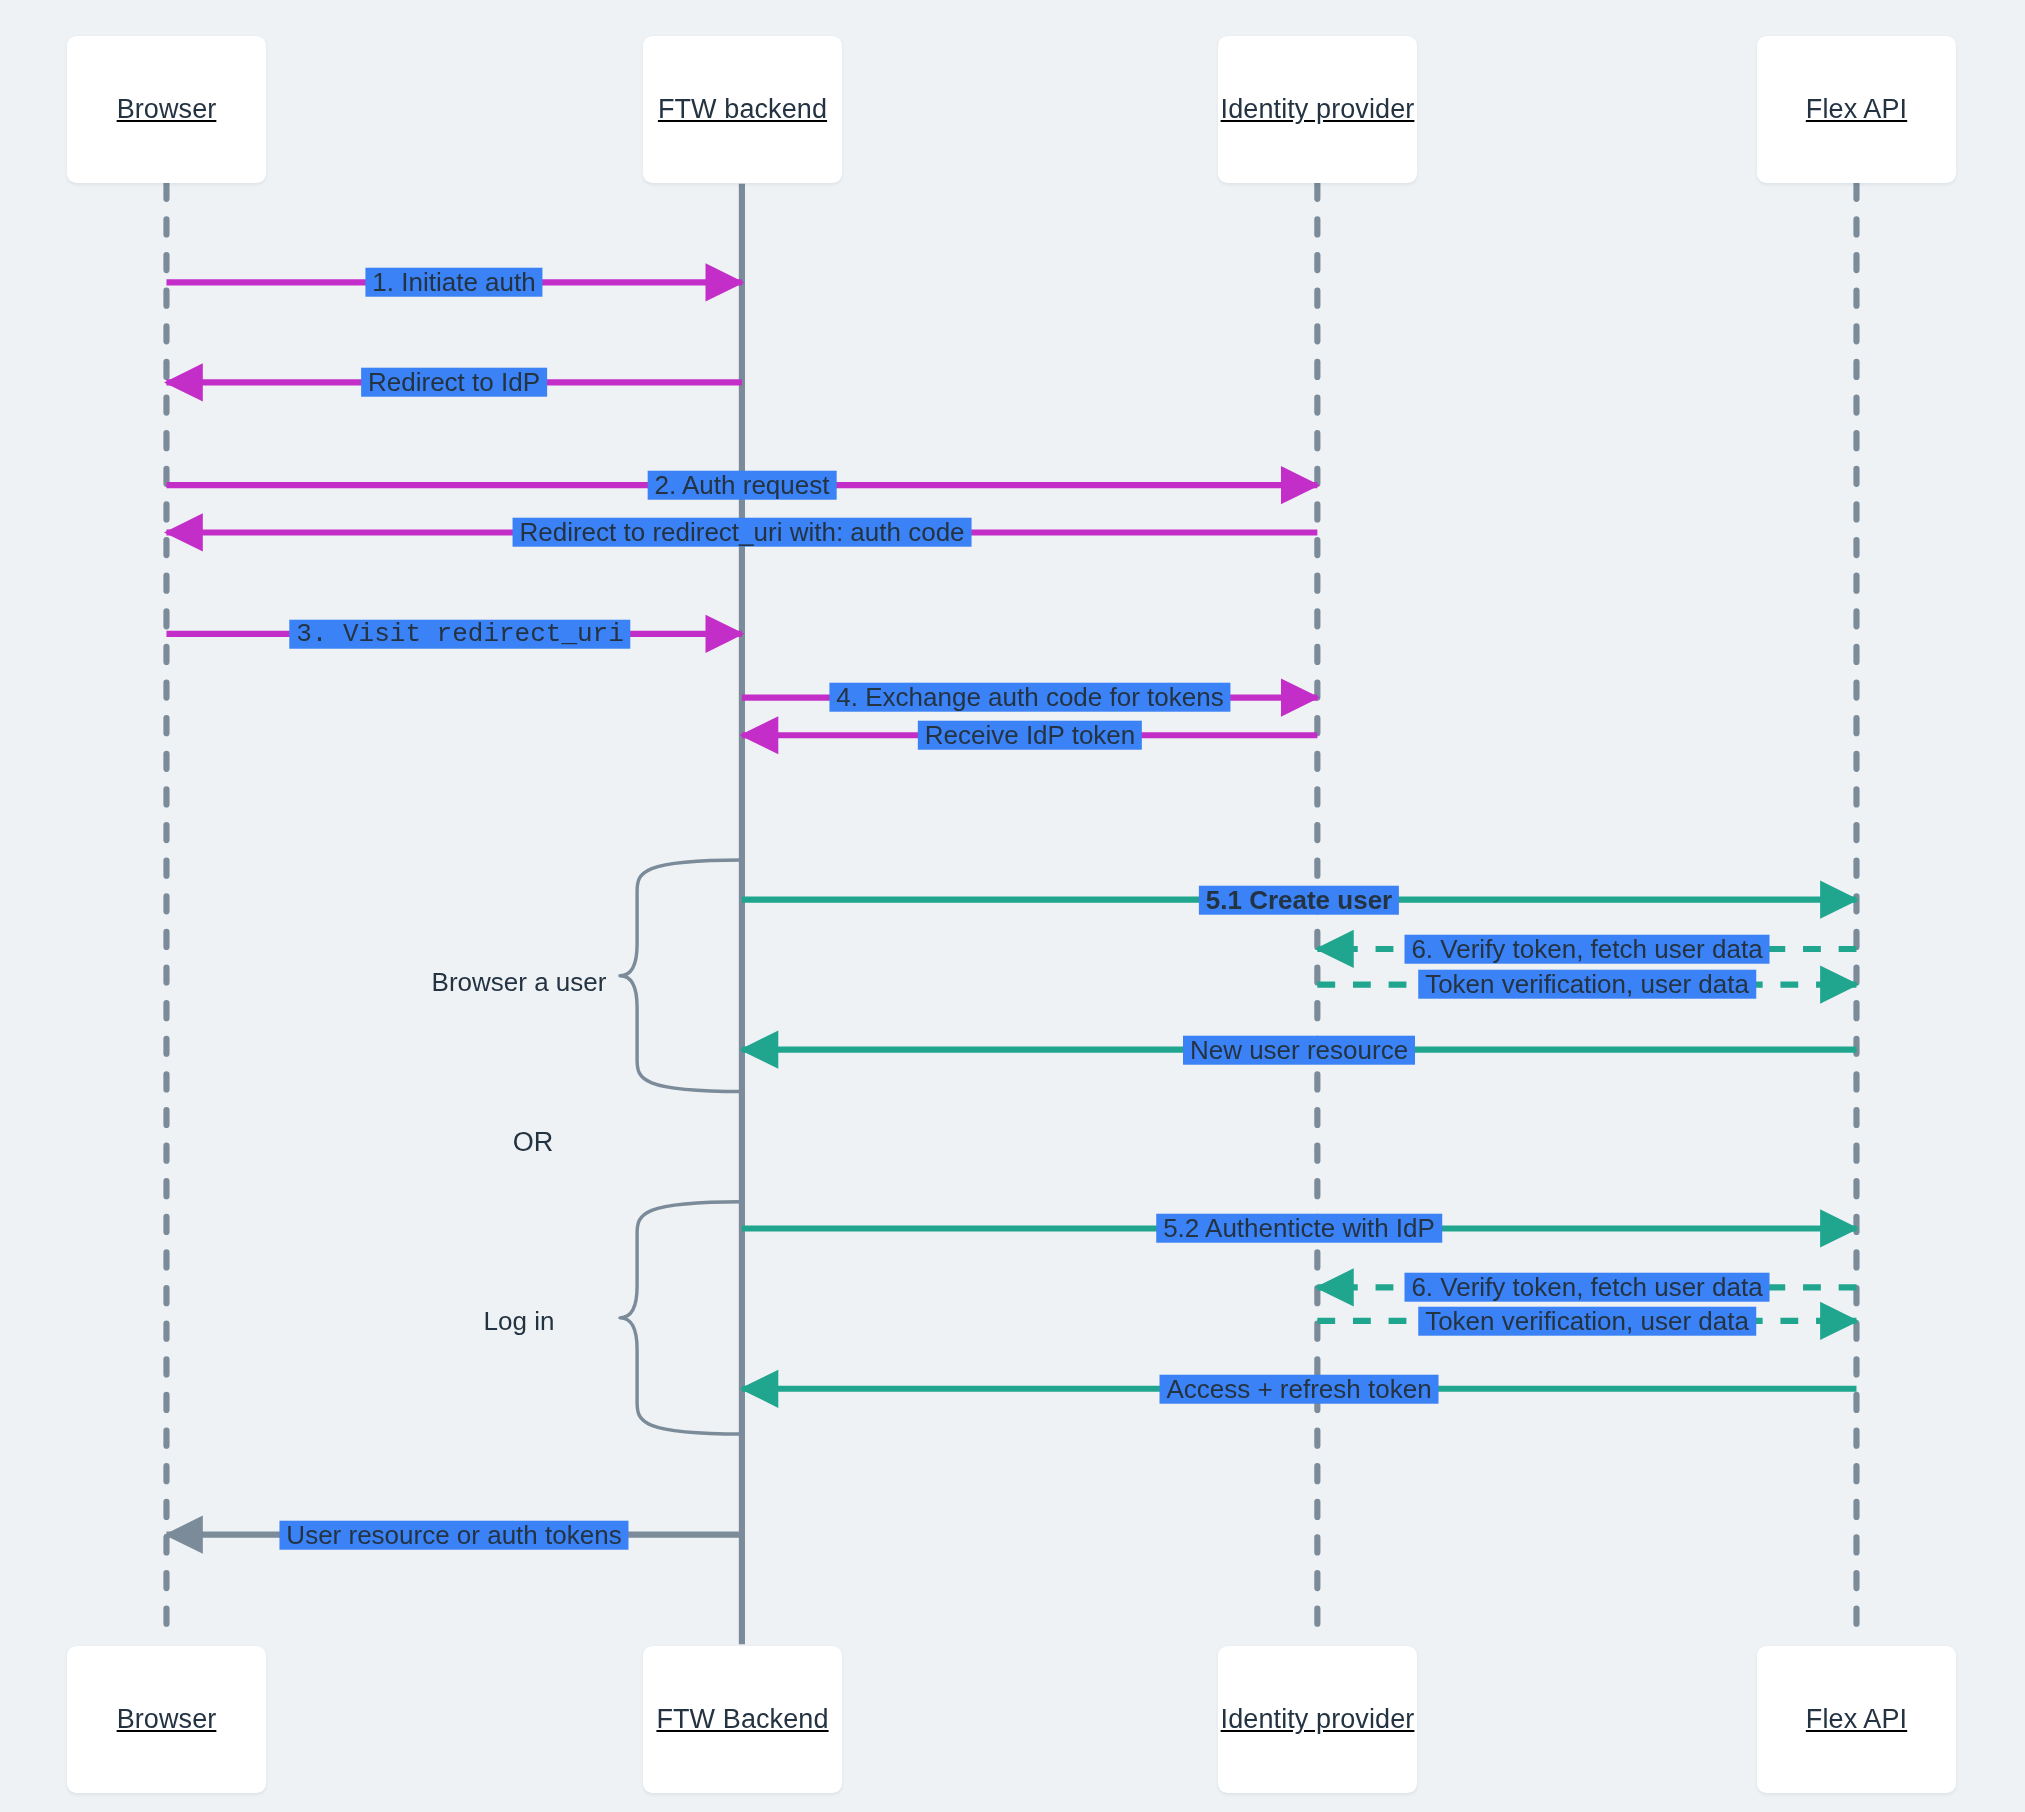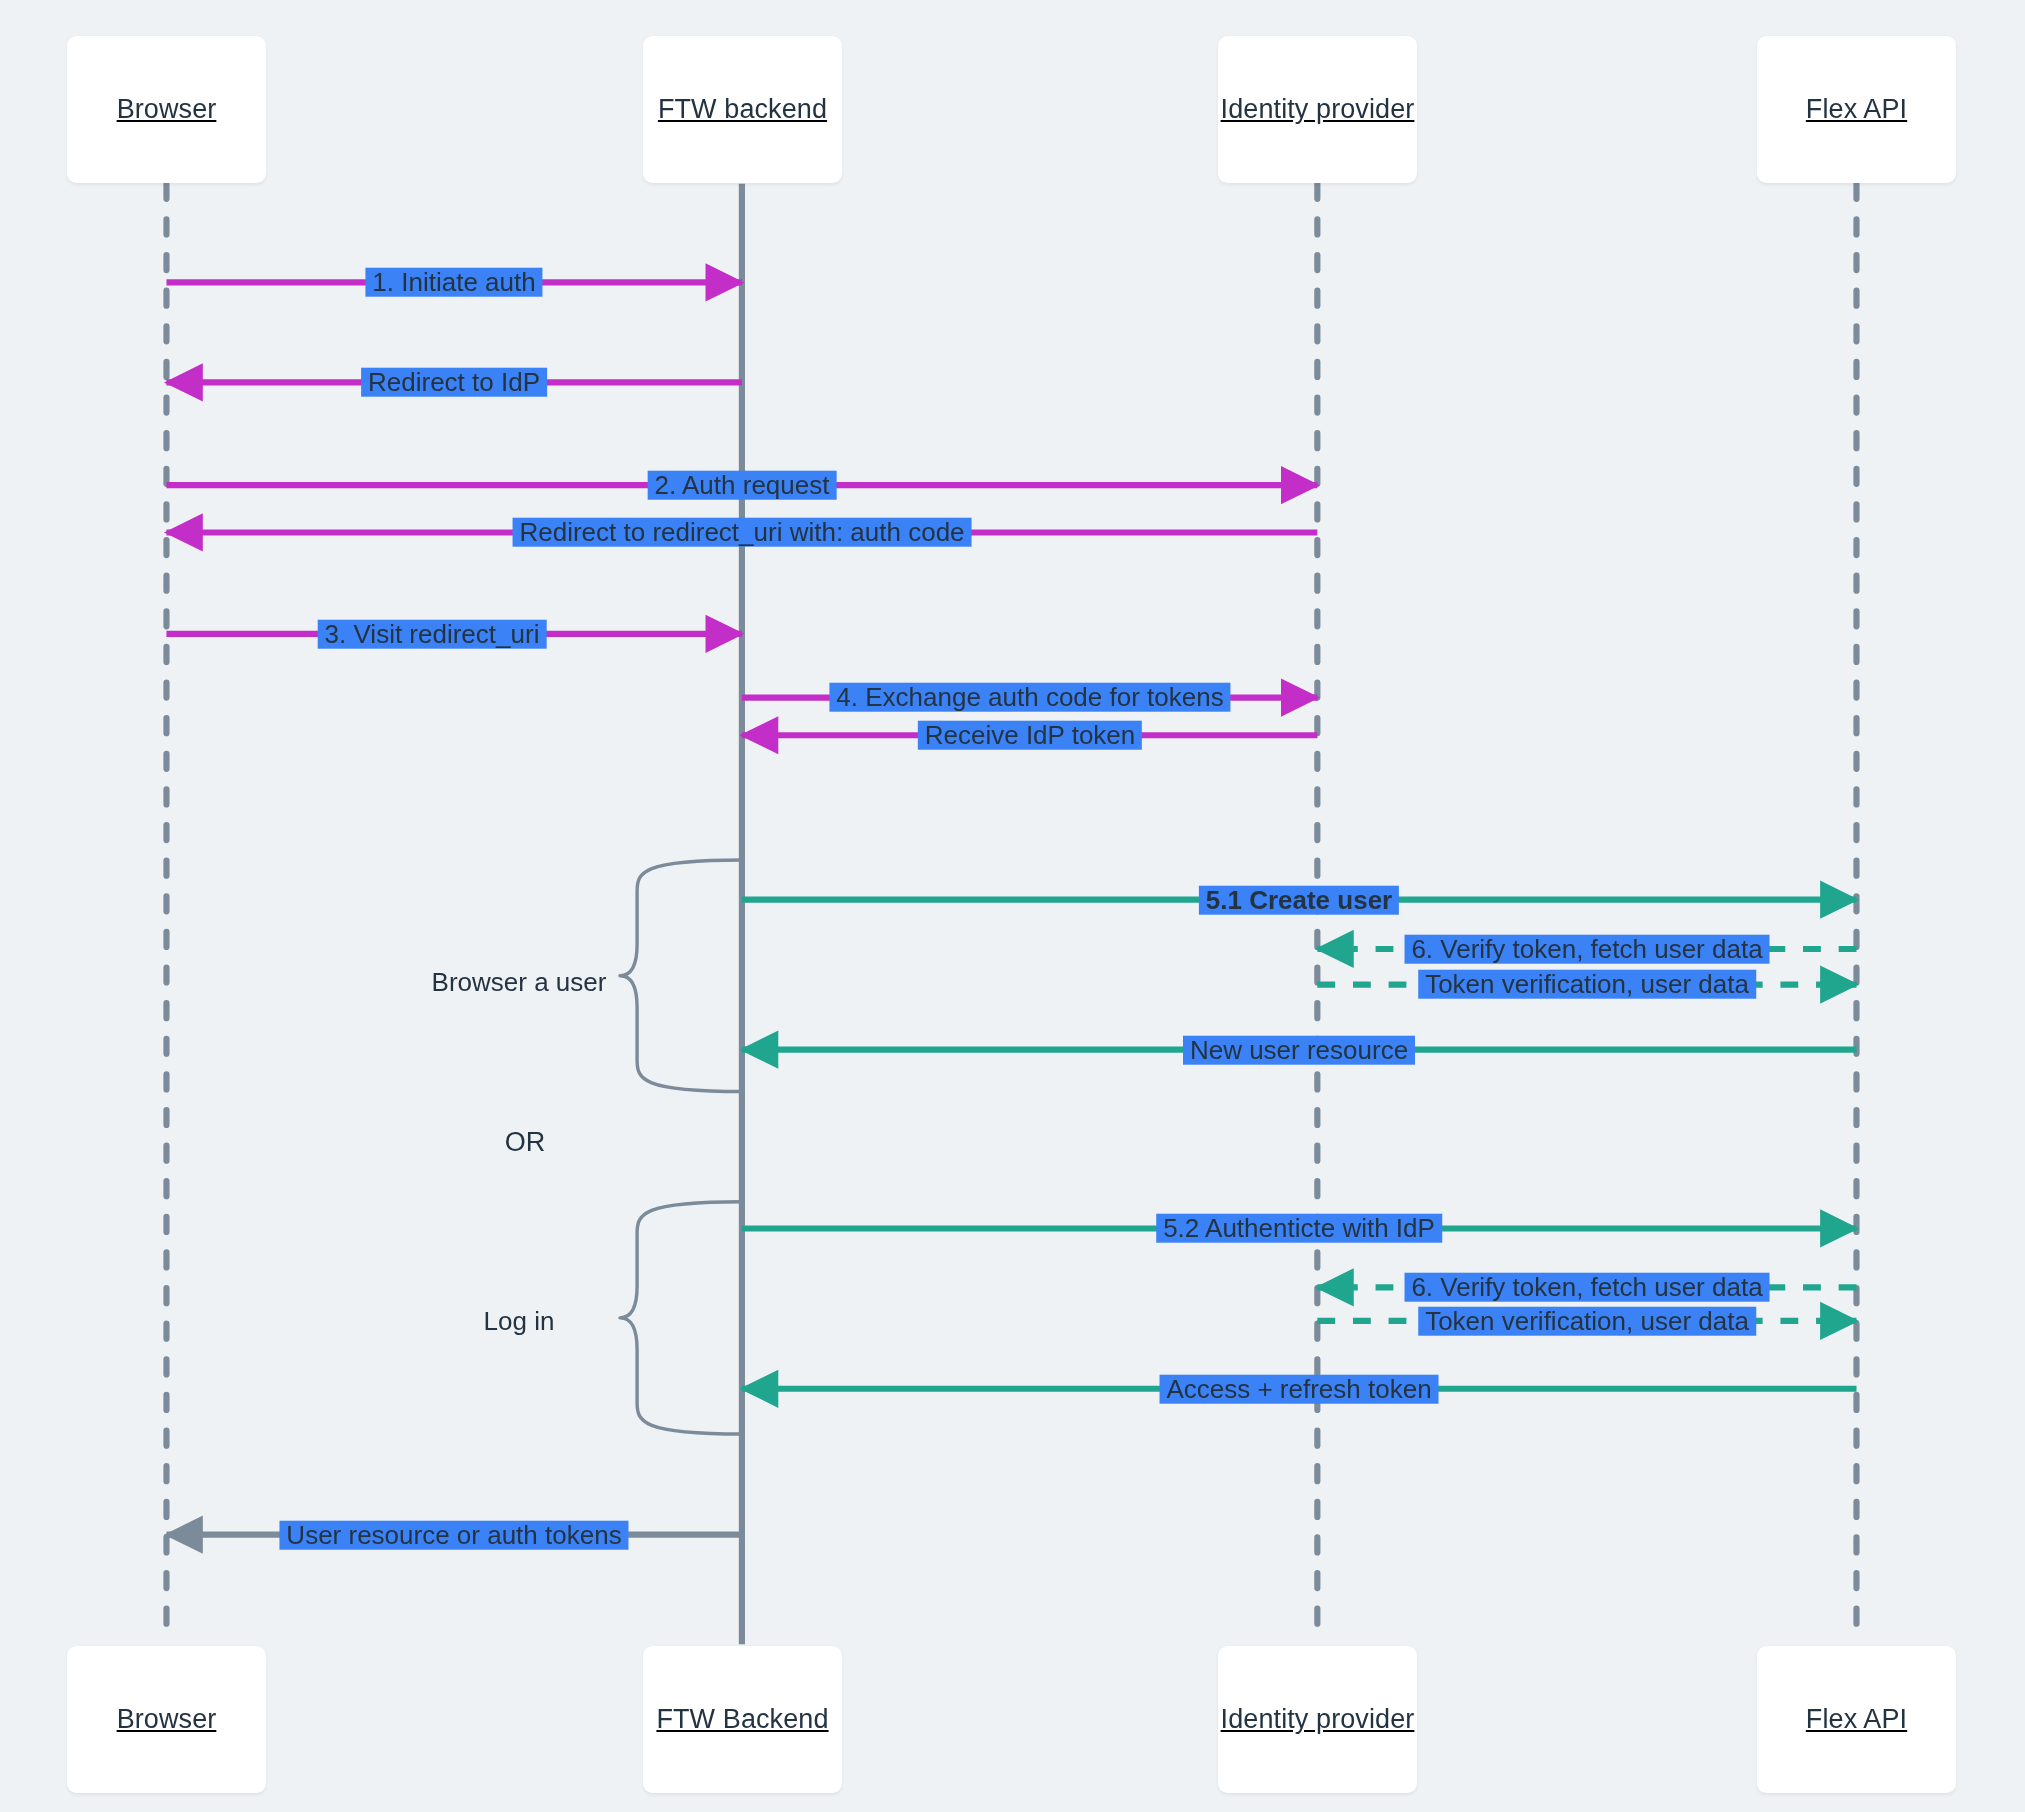--- a/index.html
+++ b/index.html
@@ -42,20 +42,21 @@
     color:#243342;
     white-space:nowrap;
     line-height:1.1;
   }
   .or-label{
     position:absolute;
     transform:translate(-50%,-50%);
     font-size:27px;
     color:#243342;
     white-space:nowrap;
+    margin-left:8px;
   }
 </style>
 </head>
 <body>
 
 <div id="canvas">
 
   <svg id="svgroot" xmlns="http://www.w3.org/2000/svg" viewBox="0 0 2956 2646" width="2025" height="1813">
       <defs>
         <marker id="ah-purple-r" markerWidth="7" markerHeight="7" refX="6.2" refY="3.5" orient="0" markerUnits="strokeWidth">
@@ -127,21 +128,21 @@
       </div>
       <div class="actor-box" style="left: 1757px; top: 1646px; width: 199px; height: 147px;">
         <span class="actor-label">Flex API</span>
       </div>
     </div>
   <div id="labels-layer">
       <div class="msg-label" style="left: 454px; top: 282px;">1. Initiate auth</div>
       <div class="msg-label" style="left: 454px; top: 382px;">Redirect to IdP</div>
       <div class="msg-label" style="left: 742px; top: 485px;">2. Auth request</div>
       <div class="msg-label" style="left: 742px; top: 532px;">Redirect to redirect_uri with: auth code</div>
-      <div class="msg-label" style="left: 432px; top: 634px;">3. Visit redirect_uri</div>
+      <div class="msg-label" style="left: 460px; top: 634px; font-family: Liberation Mono, monospace;">3. Visit redirect_uri</div>
       <div class="msg-label" style="left: 1030px; top: 697px;">4. Exchange auth code for tokens</div>
       <div class="msg-label" style="left: 1030px; top: 735px;">Receive IdP token</div>
       <div class="msg-label" style="left: 1299px; top: 900px; font-weight: bold;">5.1 Create user</div>
       <div class="msg-label" style="left: 1587px; top: 949px;">6. Verify token, fetch user data</div>
       <div class="msg-label" style="left: 1587px; top: 984px;">Token verification, user data</div>
       <div class="msg-label" style="left: 1299px; top: 1050px;">New user resource</div>
       <div class="msg-label" style="left: 1299px; top: 1228px;">5.2 Authenticte with IdP</div>
       <div class="msg-label" style="left: 1587px; top: 1287px;">6. Verify token, fetch user data</div>
       <div class="msg-label" style="left: 1587px; top: 1321px;">Token verification, user data</div>
       <div class="msg-label" style="left: 1299px; top: 1389px;">Access + refresh token</div>

